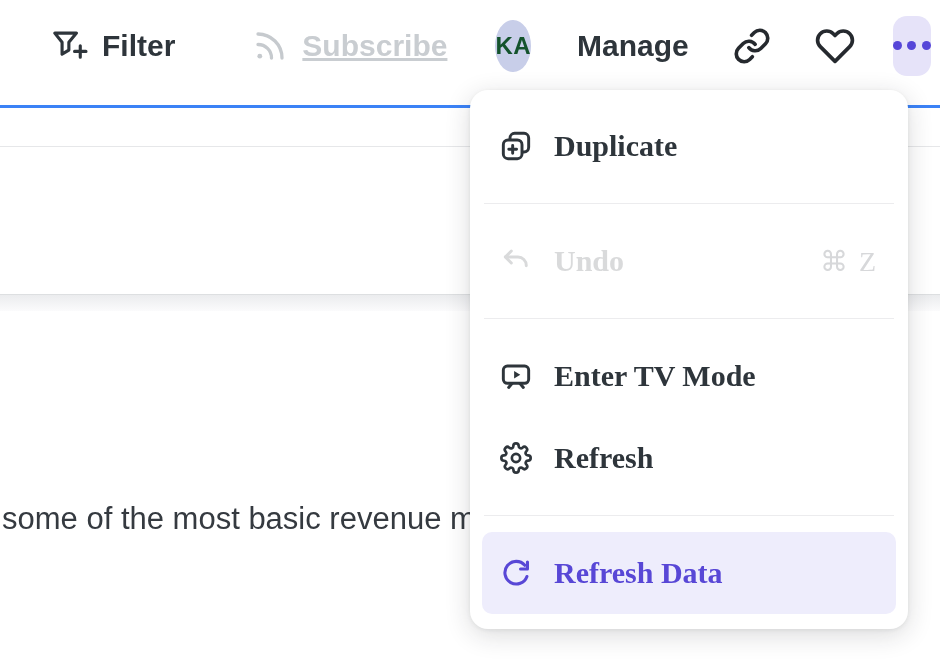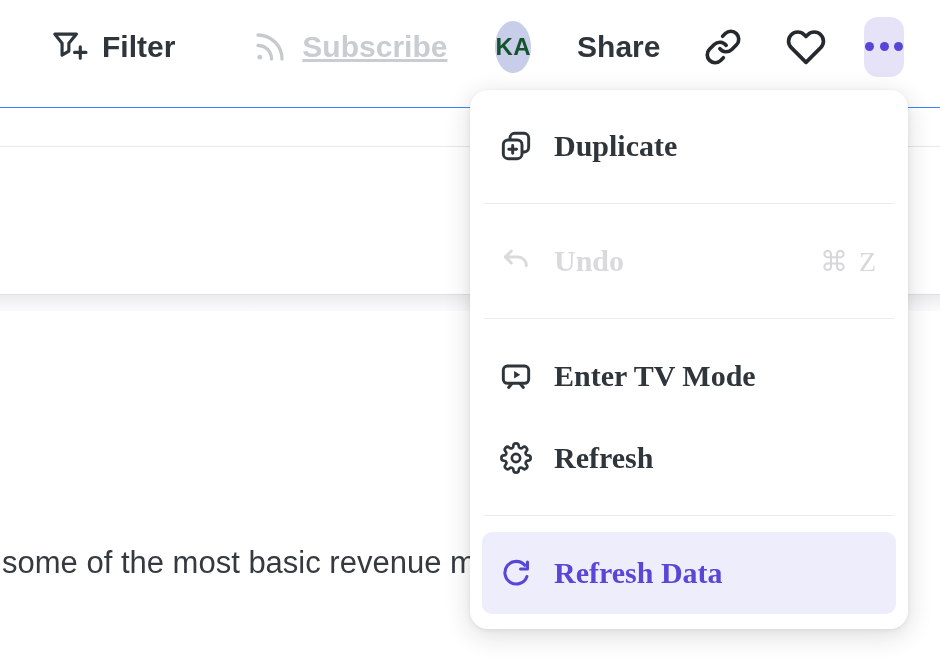--- a/index.html
+++ b/index.html
@@ -11,21 +11,21 @@
     overflow: hidden;
     color: #2e353b;
   }
 
   
   .toolbar {
     height: 108px;
     display: flex;
     align-items: center;
     padding: 0 36px 14px 50px;
-    border-bottom: 1px solid #3b82f6;
+    border-bottom: 3px solid #3b82f6;
     background: #fff;
     position: relative;
     z-index: 1;
   }
   .tb-btn {
     display: inline-flex;
     align-items: center;
     gap: 14px;
     font-size: 30px;
     font-weight: 700;
@@ -63,21 +63,20 @@
   .band1 { height: 39px; background: #fff; border-bottom: 1px solid #e6e7e9; }
   .band2 { height: 148px; background: #fff; border-bottom: 1px solid #dddfe1; }
   .gap-shadow { height: 16px; background: linear-gradient(#ebecee, #fbfbfc); }
   .lower-card { position: absolute; left: 0; right: 0; top: 313px; bottom: 0; background: #fff; }
   .bg-paragraph {
     position: absolute;
     left: 2px; top: 501px;
     font-size: 31px;
     color: #353a40;
     white-space: nowrap;
-    margin-top: 44px;
   }
 
   
   .menu {
     position: absolute;
     left: 470px; top: 90px;
     width: 438px;
     background: #ffffff;
     border-radius: 18px;
     box-shadow: 0 6px 26px rgba(30, 34, 40, 0.16), 0 1px 4px rgba(30,34,40,0.08);
@@ -136,21 +135,21 @@
       </svg>
     </span>
     <span>Subscribe</span>
   </div>
 
   <div class="avatar">
     <span>KA</span>
   </div>
 
   <div class="tb-btn tb-share">
-    <span>Share</span>
+    <span>Manage</span>
   </div>
 
   <span class="tb-icon">
     <svg width="38" height="38" viewBox="0 0 24 24" fill="none" stroke="#25292e" stroke-width="2.3">
       <path d="M10 13a5 5 0 0 0 7.54.54l3-3a5 5 0 0 0-7.07-7.07l-1.72 1.71"></path>
       <path d="M14 11a5 5 0 0 0-7.54-.54l-3 3a5 5 0 0 0 7.07 7.07l1.71-1.71"></path>
     </svg>
   </span>
 
   <span class="tb-icon">

